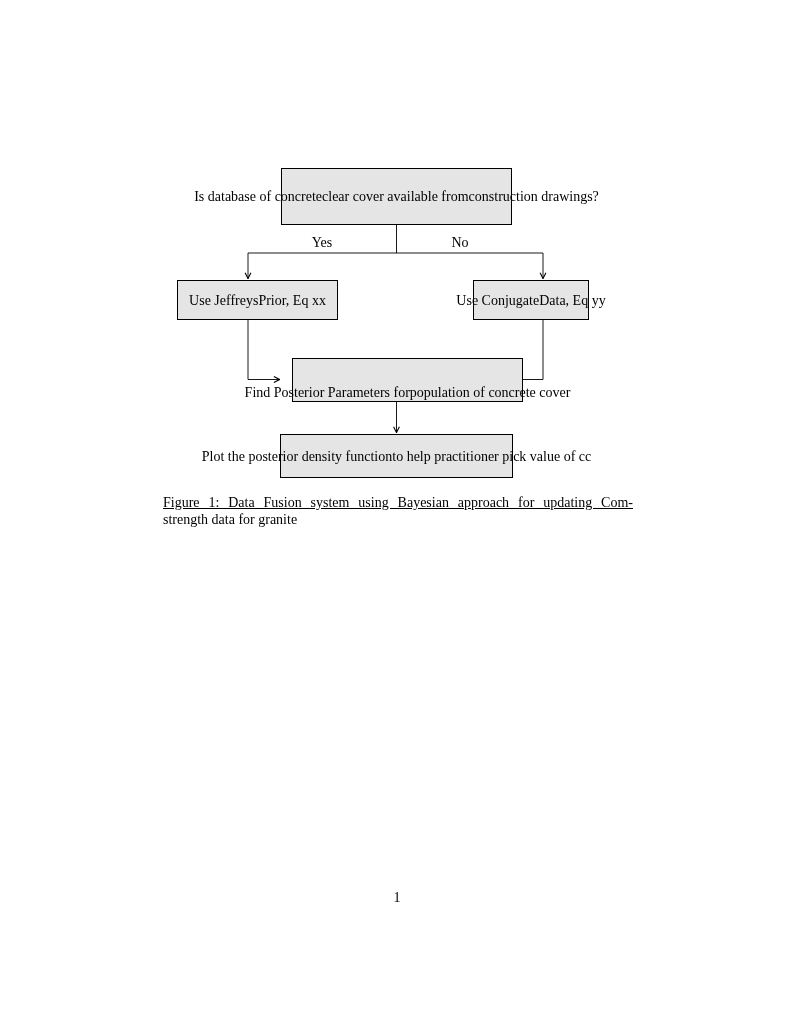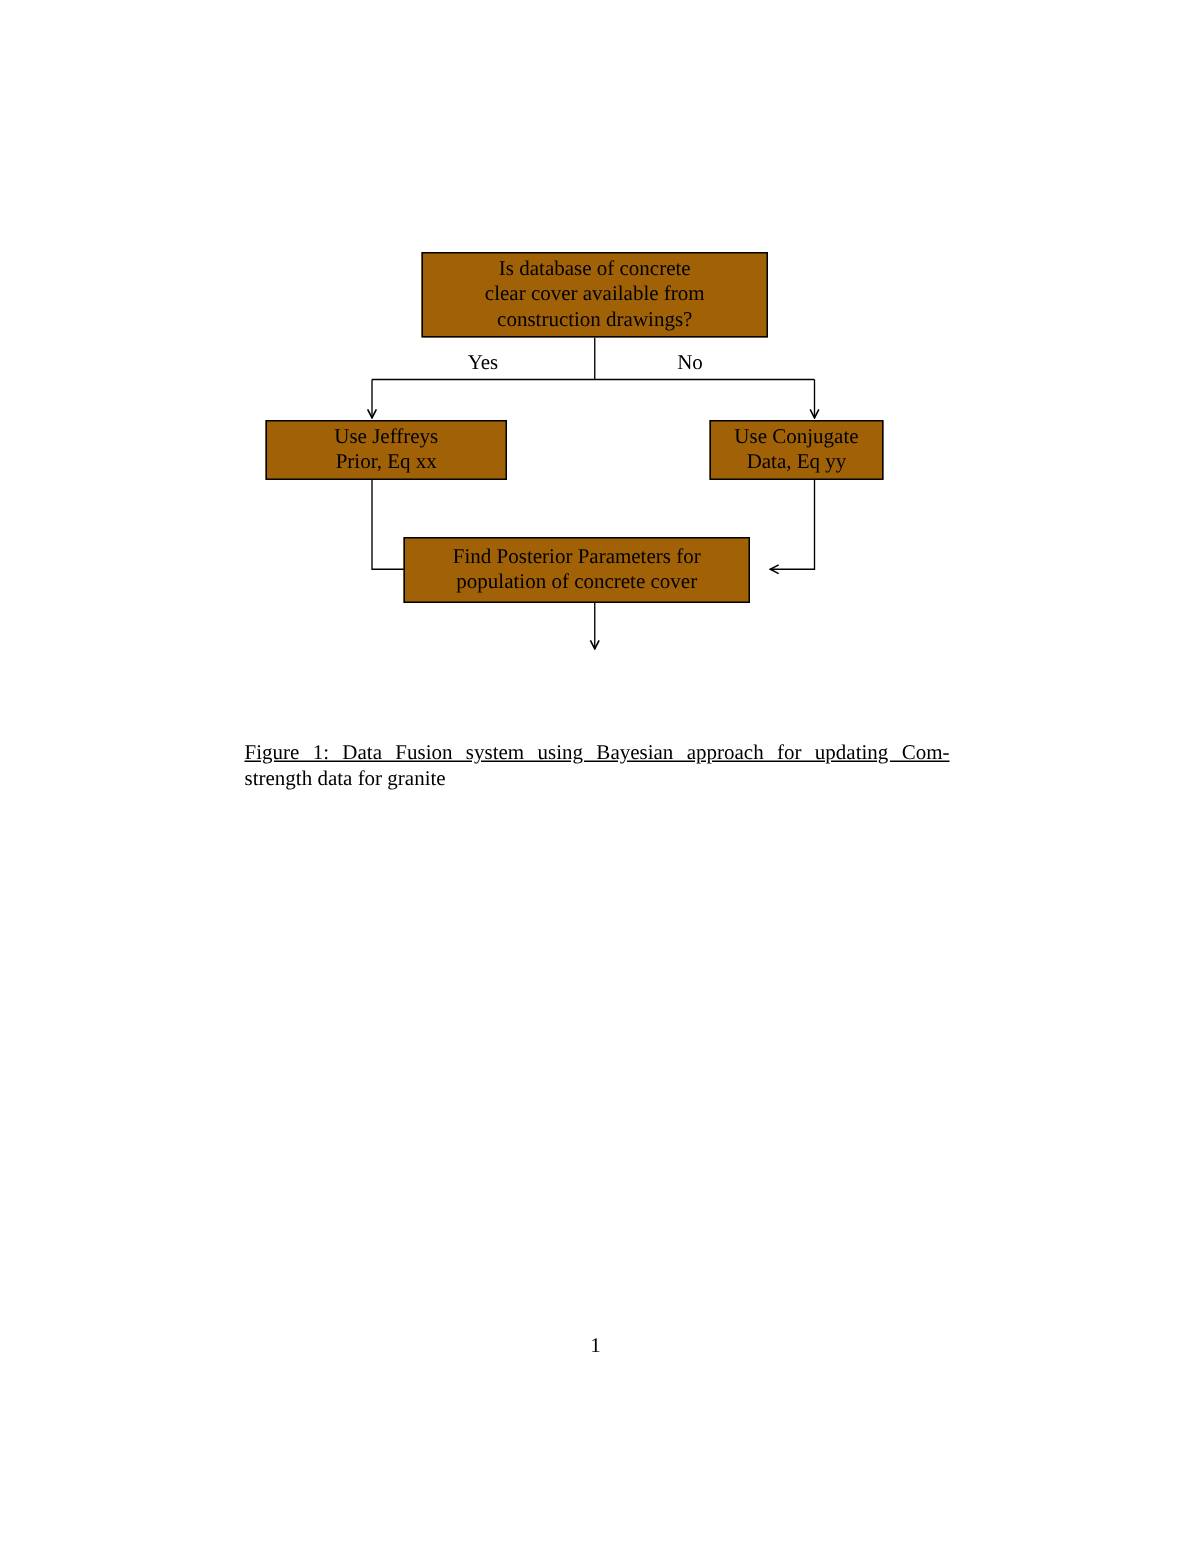--- a/index.html
+++ b/index.html
@@ -15,34 +15,34 @@
   .connectors {
     position: absolute;
     left: 0; top: 0;
     width: 794px; height: 1028px;
     pointer-events: none;
   }
   .node {
     position: absolute;
     box-sizing: border-box;
     border: 1px solid #000000;
-    background: #a16207;
+    background: #e5e5e5;
     display: flex;
-    flex-direction: column;
+    flex-direction: row;
     justify-content: center;
     align-items: center;
     text-align: center;
     font-size: 14px;
     line-height: 17px;
   }
   .node span { display: block; white-space: nowrap; }
   .node-top    { left: 281px; top: 168px; width: 231px; height: 57px; }
   .node-left   { left: 177px; top: 280px; width: 161px; height: 40px; }
   .node-right  { left: 473px; top: 280px; width: 116px; height: 40px; }
-  .node-middle { left: 269px; top: 358px; width: 231px; height: 44px; }
+  .node-middle { left: 292px; top: 358px; width: 231px; height: 44px; align-items: flex-end; }
   .node-bottom { left: 280px; top: 434px; width: 233px; height: 44px; }
   .edge-label {
     position: absolute;
     transform: translateX(-50%);
     font-size: 14px;
     line-height: 17px;
     white-space: nowrap;
   }
   .edge-label-yes { left: 322px; top: 234px; }
   .edge-label-no  { left: 460px; top: 234px; }
@@ -110,20 +110,24 @@
   <div class="node node-right">
     <span>Use Conjugate</span>
     <span>Data, Eq yy</span>
   </div>
 
   <div class="node node-middle">
     <span>Find Posterior Parameters for</span>
     <span>population of concrete cover</span>
   </div>
 
+  <div class="node node-bottom">
+    <span>Plot the posterior density function</span>
+    <span>to help practitioner pick value of cc</span>
+  </div>
 
   <div class="caption">
     <span class="cap-line cap-justify">Figure 1: Data Fusion system using Bayesian approach for updating Com-</span>
     <span class="cap-line">strength data for granite</span>
   </div>
 
   <div class="page-number">1</div>
 
 </div>
 

